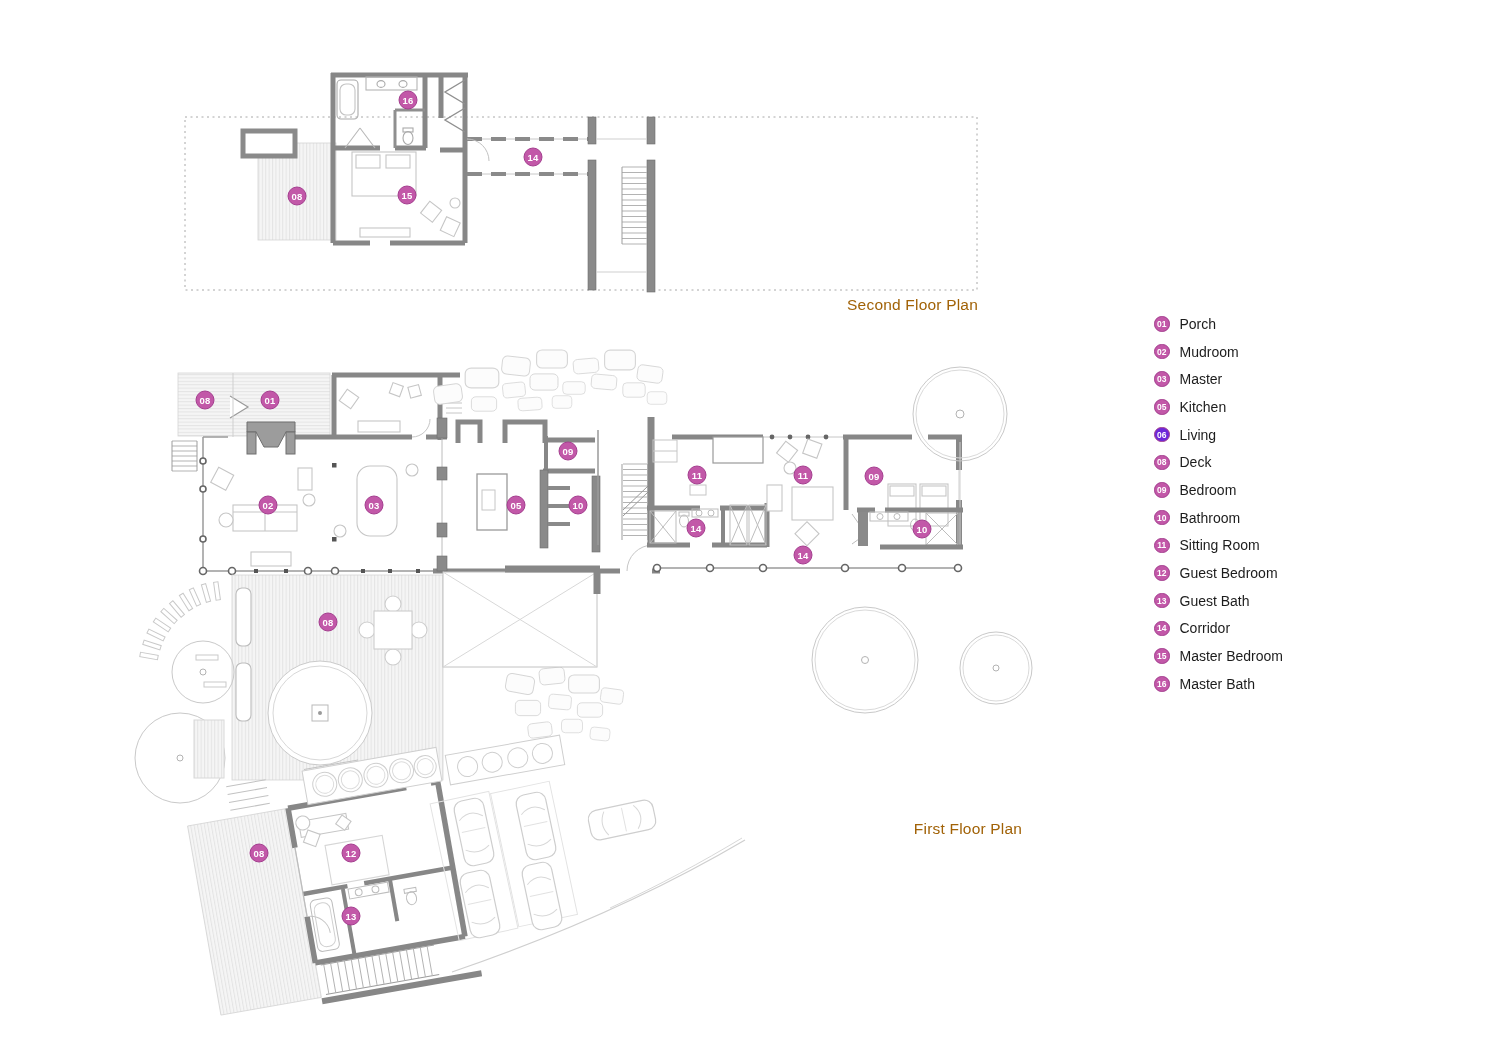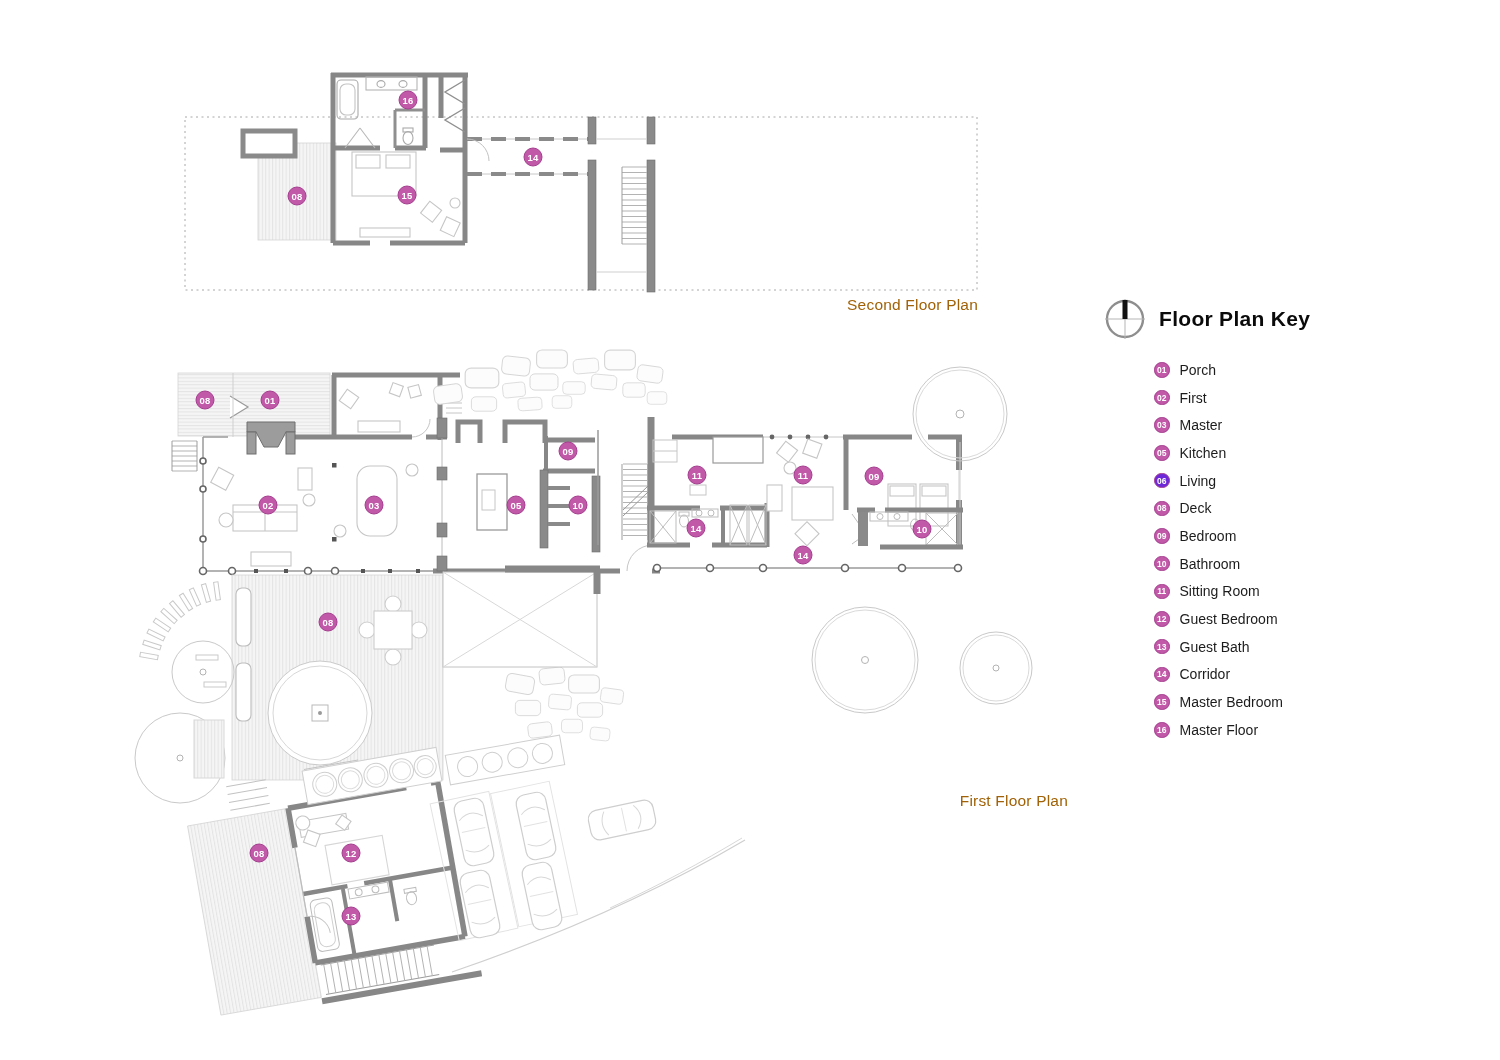--- a/index.html
+++ b/index.html
@@ -1,21 +1,21 @@
 <!DOCTYPE html>
 <html><head>
 <meta charset="utf-8">
 <style>
   html,body{margin:0;padding:0;background:#ffffff;}
   #sheet{position:relative;width:1500px;height:1060px;background:#ffffff;overflow:hidden;
          font-family:"Liberation Sans", sans-serif;}
   #plan-svg{position:absolute;left:0;top:0;}
   .plan-title{position:absolute;color:#a16207;font-size:15.5px;letter-spacing:.2px;}
   #title-second{left:700px;top:296px;width:278px;text-align:right;}
-  #title-first{left:868px;top:792px;width:200px;text-align:right;}
+  #title-first{left:868px;top:820px;width:200px;text-align:center;}
   .plan-badge{position:absolute;width:19px;height:19px;border-radius:50%;
       transform:translate(-50%,-50%);display:flex;align-items:center;justify-content:center;
       color:#fff;font-size:9.5px;font-weight:bold;box-sizing:border-box;letter-spacing:.3px;}
   #key{position:absolute;left:1103px;top:296px;width:320px;}
   #key-header{display:flex;align-items:center;gap:12px;}
   #key-title{font-size:21px;font-weight:bold;color:#0a0a0a;margin:0;letter-spacing:.3px;}
   #key-list{list-style:none;margin:14px 0 0 51px;padding:0;}
   .key-item{display:flex;align-items:center;height:27.7px;}
   .key-badge{width:15.5px;height:15.5px;border-radius:50%;flex:0 0 15.5px;
       display:flex;align-items:center;justify-content:center;color:#fff;
@@ -488,37 +488,28 @@
       <div class="plan-badge" style="left: 696px; top: 528px; background: rgb(194, 88, 168); border: 1px solid rgb(164, 62, 143); color: rgb(255, 255, 255);">14</div>
       <div class="plan-badge" style="left: 922px; top: 529px; background: rgb(194, 88, 168); border: 1px solid rgb(164, 62, 143); color: rgb(255, 255, 255);">10</div>
       <div class="plan-badge" style="left: 803px; top: 555px; background: rgb(194, 88, 168); border: 1px solid rgb(164, 62, 143); color: rgb(255, 255, 255);">14</div>
       <div class="plan-badge" style="left: 328px; top: 622px; background: rgb(194, 88, 168); border: 1px solid rgb(164, 62, 143); color: rgb(255, 255, 255);">08</div>
       <div class="plan-badge" style="left: 259px; top: 853px; background: rgb(194, 88, 168); border: 1px solid rgb(164, 62, 143); color: rgb(255, 255, 255);">08</div>
       <div class="plan-badge" style="left: 351px; top: 853px; background: rgb(194, 88, 168); border: 1px solid rgb(164, 62, 143); color: rgb(255, 255, 255);">12</div>
       <div class="plan-badge" style="left: 351px; top: 916px; background: rgb(194, 88, 168); border: 1px solid rgb(164, 62, 143); color: rgb(255, 255, 255);">13</div>
     </div>
 
 <div id="key">
-  <div id="key-header">
-    <svg width="44" height="46" viewBox="0 0 44 46">
-      <circle cx="22" cy="23" r="18" fill="none" stroke="#8e8e8e" stroke-width="2.4"></circle>
-      <line x1="2" y1="23" x2="42" y2="23" stroke="#b5b5b5" stroke-width="1"></line>
-      <line x1="22" y1="3" x2="22" y2="43" stroke="#b5b5b5" stroke-width="1"></line>
-      <rect x="19.5" y="4" width="5" height="19" fill="#111111"></rect>
-    </svg>
-    <h1 id="key-title">Floor Plan Key</h1>
-  </div>
   <ul id="key-list">
         <li class="key-item">
           <span class="key-badge" style="background: rgb(194, 88, 168); border: 1px solid rgb(164, 62, 143); color: rgb(255, 255, 255);">01</span>
           <span class="key-label">Porch</span>
         </li>
         <li class="key-item">
           <span class="key-badge" style="background: rgb(194, 88, 168); border: 1px solid rgb(164, 62, 143); color: rgb(255, 255, 255);">02</span>
-          <span class="key-label">First</span>
+          <span class="key-label">Mudroom</span>
         </li>
         <li class="key-item">
           <span class="key-badge" style="background: rgb(194, 88, 168); border: 1px solid rgb(164, 62, 143); color: rgb(255, 255, 255);">03</span>
           <span class="key-label">Master</span>
         </li>
         <li class="key-item">
           <span class="key-badge" style="background: rgb(194, 88, 168); border: 1px solid rgb(164, 62, 143); color: rgb(255, 255, 255);">05</span>
           <span class="key-label">Kitchen</span>
         </li>
         <li class="key-item">
@@ -552,18 +543,18 @@
         <li class="key-item">
           <span class="key-badge" style="background: rgb(194, 88, 168); border: 1px solid rgb(164, 62, 143); color: rgb(255, 255, 255);">14</span>
           <span class="key-label">Corridor</span>
         </li>
         <li class="key-item">
           <span class="key-badge" style="background: rgb(194, 88, 168); border: 1px solid rgb(164, 62, 143); color: rgb(255, 255, 255);">15</span>
           <span class="key-label">Master Bedroom</span>
         </li>
         <li class="key-item">
           <span class="key-badge" style="background: rgb(194, 88, 168); border: 1px solid rgb(164, 62, 143); color: rgb(255, 255, 255);">16</span>
-          <span class="key-label">Master Floor</span>
+          <span class="key-label">Master Bath</span>
         </li>
       </ul>
 </div>
 
 </div>
 
 </body></html>

